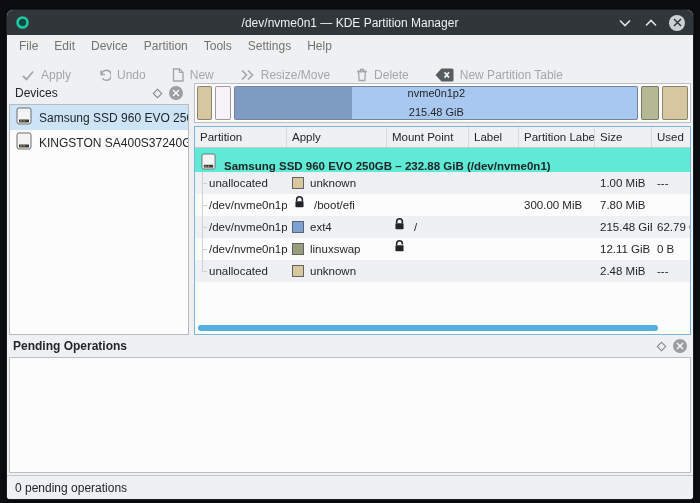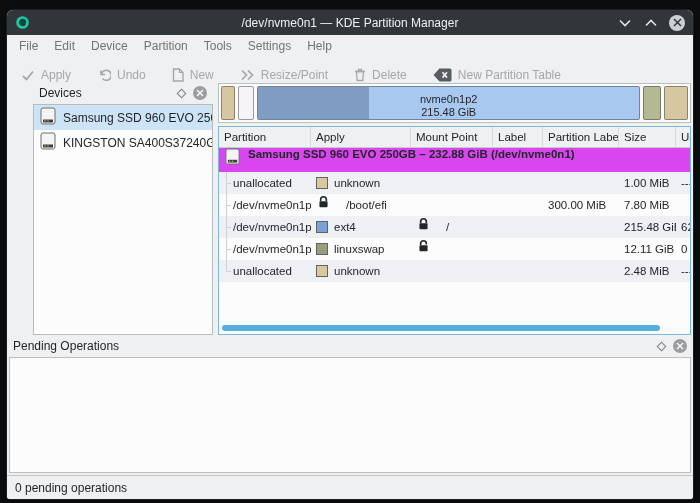--- a/index.html
+++ b/index.html
@@ -35,21 +35,21 @@
     display: flex; align-items: center; justify-content: center;
   }
   
   .menubar { height: 21px; display: flex; align-items: center; padding: 0 4px; flex: 0 0 auto; }
   .menu-item { padding: 2px 8px; color: #737373; }
   
   .toolbar { height: 26px; display: flex; align-items: flex-end; padding: 0 14px; gap: 26px; flex: 0 0 auto; }
   .tool-btn { display: flex; align-items: center; gap: 6px; color: #a4a7aa; }
   .tool-btn svg { flex: 0 0 auto; }
   
-  .content { flex: 1 1 auto; display: flex; min-height: 0; padding: 0 2px; margin-left: 24px; }
+  .content { flex: 1 1 auto; display: flex; min-height: 0; padding: 0 2px; }
   .dock {
     width: 180px; flex: 0 0 auto; display: flex; flex-direction: column; min-height: 0;
   }
   .dock-header { height: 22px; display: flex; align-items: center; padding: 0 6px; flex: 0 0 auto; }
   .dock-title { font-size: 12px; color: #232629; }
   .dock-icons { margin-left: auto; display: flex; align-items: center; gap: 8px; }
   .float-diamond { width: 7px; height: 7px; border: 1px solid #7d8184; transform: rotate(45deg); background: transparent; }
   .dock-close { width: 14px; height: 14px; border-radius: 50%; background: #9a9ea1; display: flex; align-items: center; justify-content: center; }
   .device-list {
     flex: 1 1 auto; background: #fcfcfc; border: 1px solid #b9bcbe; overflow: hidden;
@@ -61,55 +61,55 @@
   
   .part-bar {
     height: 40px; flex: 0 0 auto; margin: 1px 0 3px 0; background: #fbfbfb;
     border: 1px solid #bcbfc1; display: flex; gap: 3px; padding: 2px; overflow: hidden;
   }
   .seg { position: relative; border: 1px solid rgba(45,48,51,.45); border-radius: 2px; flex: 0 0 auto; overflow: hidden; }
   .seg.grow { flex: 1 1 auto; }
   .seg .used { position: absolute; left: 0; top: 0; bottom: 0; }
   .seg .seg-label {
     position: absolute; inset: 0; display: flex; flex-direction: column;
-    align-items: center; justify-content: flex-end; font-size: 11px; line-height: 13px;
+    align-items: center; justify-content: space-between; font-size: 11px; line-height: 13px;
     color: #232629; white-space: nowrap; z-index: 2;
   }
   
   .ptable {
     flex: 1 1 auto; background: #fcfcfc; border: 1px solid #7eb6da;
     display: flex; flex-direction: column; min-height: 0; position: relative; overflow: hidden;
     font-size: 11.5px;
   }
   .thead { display: grid; grid-template-columns: 92px 100px 82px 50px 76px 57px minmax(0,1fr);
     height: 21px; background: #eff0f1; border-bottom: 1px solid #c8cacc; flex: 0 0 auto; }
   .th { display: flex; align-items: center; padding: 0 5px; border-right: 1px solid #d8dadb; color: #232629; white-space: nowrap; overflow: hidden; }
   .th:last-child { border-right: none; }
-  .device-row { height: 24px; display: flex; align-items: flex-start; gap: 8px; padding-left: 6px; background: #d946ef; flex: 0 0 auto; }
+  .device-row { height: 24px; display: flex; align-items: flex-end; gap: 8px; padding-left: 6px; background: #5eead4; flex: 0 0 auto; }
   .device-row .dlabel { font-weight: bold; white-space: nowrap; }
   .rows { position: relative; flex: 0 0 auto; }
   .rows::before { 
     content: ""; position: absolute; left: 7px; top: 0; height: 99px; border-left: 1px solid #cfd2d4; z-index: 3;
   }
   .trow { display: grid; grid-template-columns: 92px 100px 82px 50px 76px 57px minmax(0,1fr);
     height: 22px; line-height: 22px; position: relative; }
   .trow:nth-child(odd) { background: #eef0f3; }
   .trow:nth-child(even) { background: #fcfcfc; }
   .td { padding: 8px 5px; white-space: nowrap; overflow: hidden; display: flex; align-items: center; }
   .td.part { padding-left: 14px; position: relative; }
   .td.part::before { content: ""; position: absolute; left: 7px; top: 11px; width: 5px; border-top: 1px solid #cfd2d4; }
   .td.typ { gap: 6px; }
   .swatch { width: 12px; height: 12px; border: 1px solid #5f6367; flex: 0 0 auto; }
-  .td.mount { gap: 16px; padding-left: 6px; }
+  .td.mount { gap: 8px; padding-left: 6px; }
   .lock { display: none; flex: 0 0 auto; }
   .trow[data-lock="closed"] .lock.closed { display: block; }
   .trow[data-lock="open"]   .lock.open   { display: block; }
   .hscroll { position: absolute; left: 3px; bottom: 3px; height: 6px; width: 93%; background: #54aede; border-radius: 3px; }
   
-  .pending { flex: 0 0 auto; height: 140px; display: flex; flex-direction: column; }
+  .pending { flex: 0 0 auto; height: 140px; display: flex; flex-direction: column; font-weight: bold; }
   .pending-body { flex: 1 1 auto; background: #fcfcfc; border: 1px solid #bcbfc2; margin: 0 2px 2px 2px; }
   
   .statusbar { height: 24px; flex: 0 0 auto; border-top: 1px solid #c3c5c7; display: flex; align-items: center; padding: 0 8px; background: #eff0f1; }
   .drive-icon { flex: 0 0 auto; }
 </style>
 </head>
 <body>
 
 <div class="window">
 
@@ -176,21 +176,21 @@
       </span>
       <span>New</span>
     </span>
     <span class="tool-btn">
       <span style="display:flex;">
         <svg width="15" height="12" viewBox="0 0 15 12">
             <polyline points="2,1.5 6.5,6 2,10.5" fill="none" stroke="#a4a7aa" stroke-width="1.7"></polyline>
             <polyline points="8,1.5 12.5,6 8,10.5" fill="none" stroke="#a4a7aa" stroke-width="1.7"></polyline>
           </svg>
       </span>
-      <span>Resize/Point</span>
+      <span>Resize/Move</span>
     </span>
     <span class="tool-btn">
       <span style="display:flex;">
         <svg width="12" height="14" viewBox="0 0 12 14">
             <path d="M2.5 3.5 h7 l-0.7 9 h-5.6 z" fill="none" stroke="#a4a7aa" stroke-width="1.3"></path>
             <path d="M1 3.5 h10 M4.5 3 v-1.5 h3 v1.5" fill="none" stroke="#a4a7aa" stroke-width="1.3"></path>
           </svg>
       </span>
       <span>Delete</span>
     </span>

